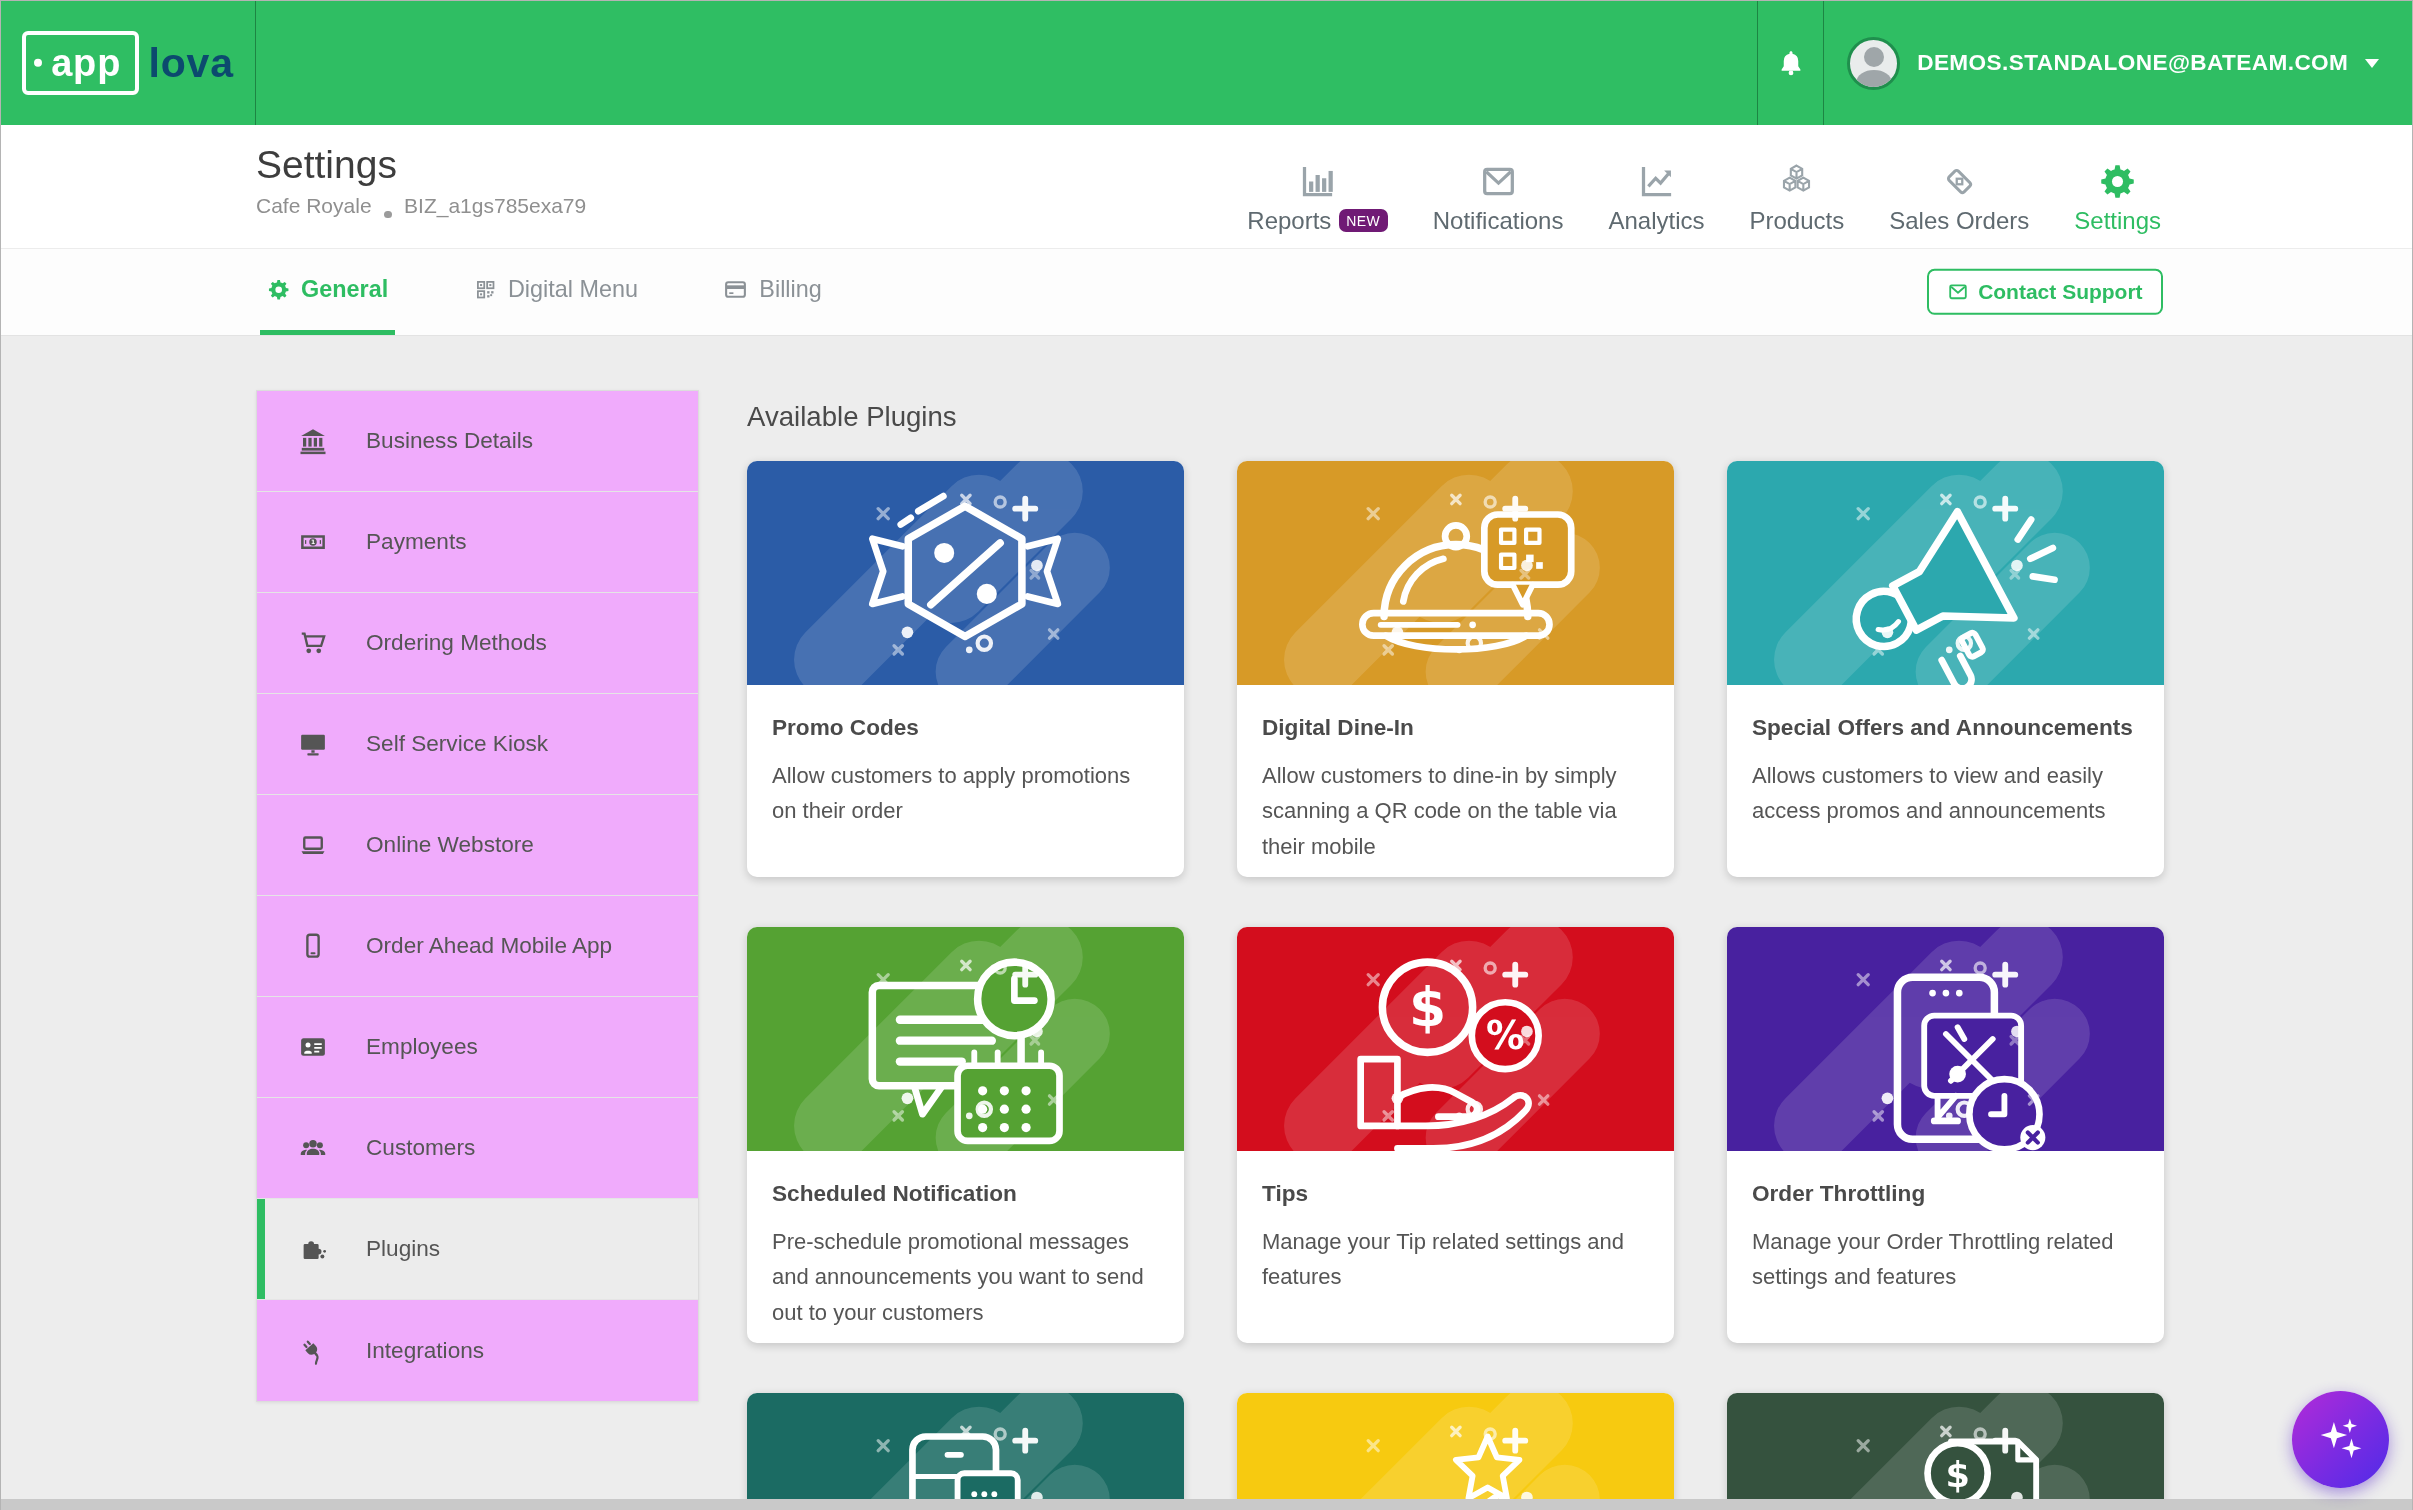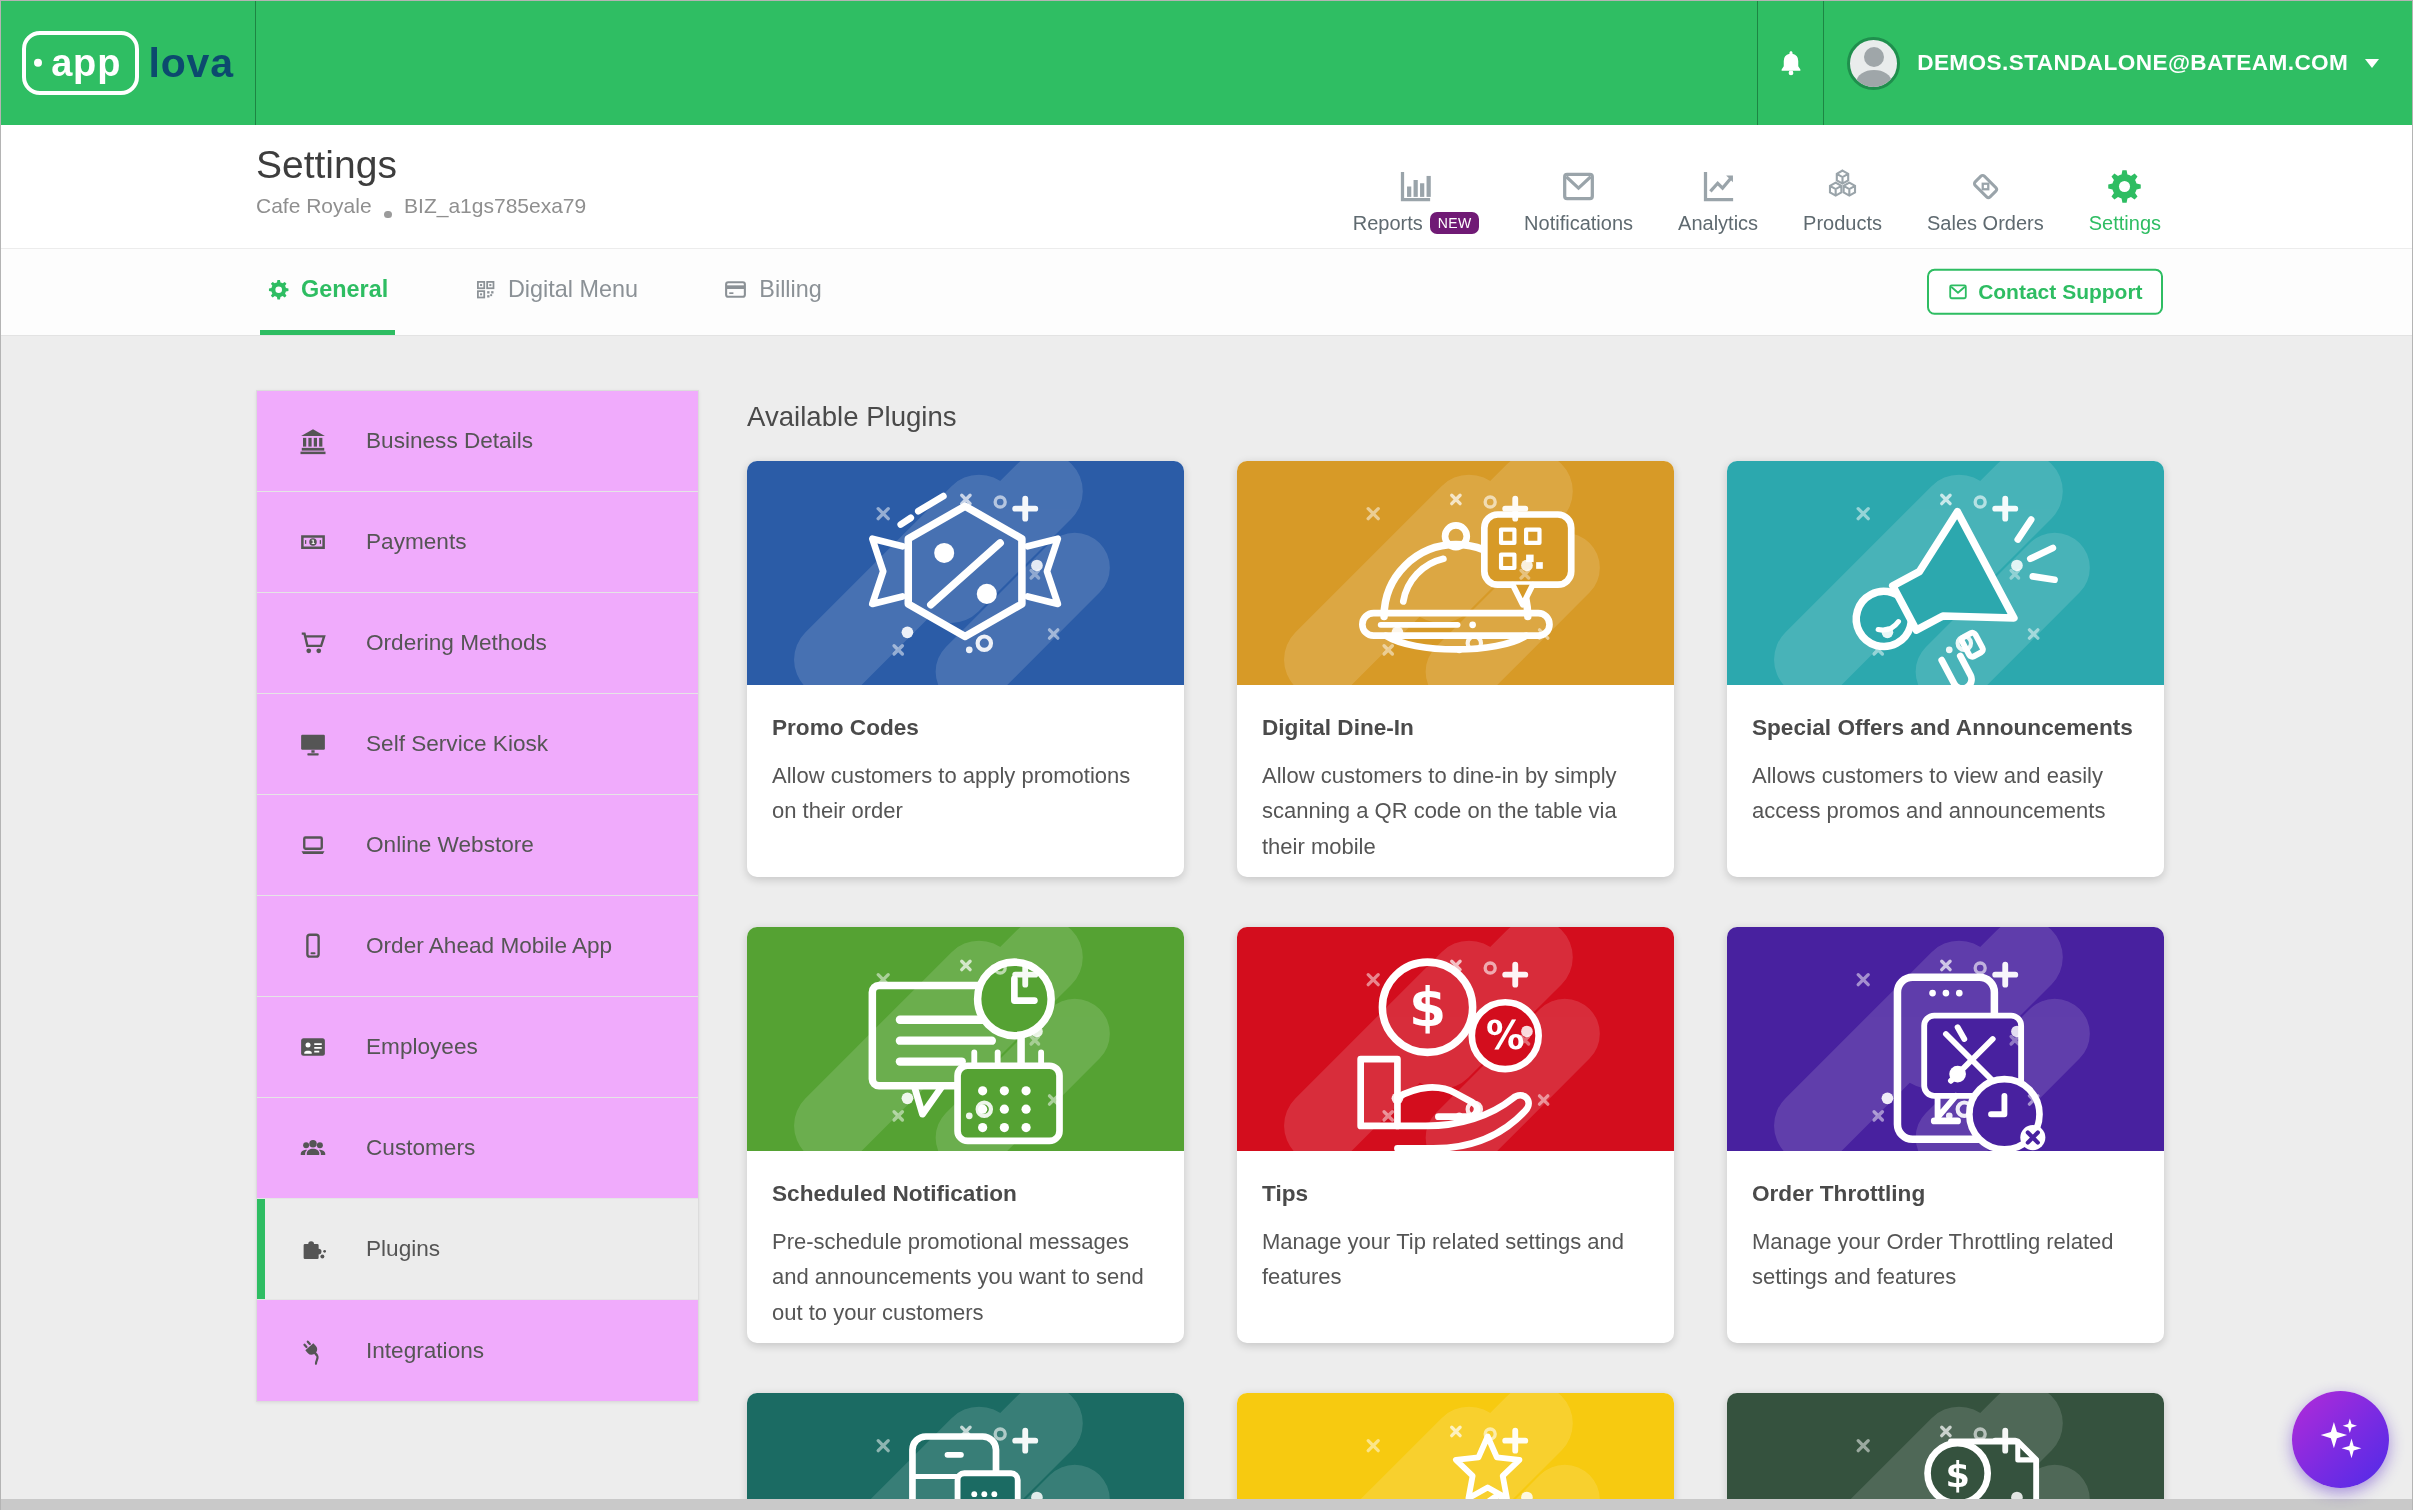--- a/index.html
+++ b/index.html
@@ -5,21 +5,21 @@
   * { box-sizing: border-box; margin: 0; padding: 0; }
   html,body { background:#cfcfcf; font-family:"Liberation Sans", sans-serif; }
   .screen { position:relative; width:2413px; height:1511px; background:#ededed;
             border:1.7px solid #b4b4b4; overflow:hidden; }
 
   
   .topbar { height:124px; background:#2FBE63; display:flex; align-items:stretch; }
   .logo-block { width:255px; display:flex; align-items:center; justify-content:center;
                 border-right:0.8px solid rgba(0,40,15,.38); cursor:pointer; }
   .logo { display:flex; align-items:center; }
-  .logo-phone { position:relative; border:4.2px solid #fff; border-radius:18px;
+  .logo-phone { position:relative; border:4.2px solid #fff; border-radius:6px;
                 padding:6.7px 13.4px 6.7px 25px; }
   .logo-phone::before { content:""; position:absolute; left:7.5px; top:50%; transform:translateY(-50%);
                 width:8.4px; height:8.4px; border-radius:50%; background:#fff; }
   .logo-app { font-size:38px; font-weight:bold; color:#fff; letter-spacing:0.8px; }
   .logo-lova { font-size:41px; font-weight:600; color:#0c4a6e; margin-left:10px; letter-spacing:0.8px; }
   .topbar-right { margin-left:auto; display:flex; align-items:stretch; }
   .bell-block { width:67px; display:flex; align-items:center; justify-content:center;
                 border-left:0.8px solid rgba(0,40,15,.38); border-right:0.8px solid rgba(0,40,15,.38); cursor:pointer; }
   .account { display:flex; align-items:center; gap:16.7px; padding:0 33px 0 23.4px; cursor:pointer; }
   .avatar { width:53px; height:53px; border-radius:50%; background:#E9ECEC; border:3.3px solid #1F8F4D;
@@ -32,21 +32,21 @@
   .caret { width:0; height:0; border:7.5px solid transparent; border-top:9.2px solid #fff; margin-top:7.5px; }
 
   
   .subheader { height:123px; background:#fff; position:relative; display:flex; align-items:flex-end; }
   .sub-title { position:absolute; left:255px; top:18.4px; }
   .sub-title h1 { font-size:39px; font-weight:400; color:#3d3d3d; margin-bottom:6.7px; }
   .sub-line { display:flex; align-items:flex-end; gap:12.5px; font-size:21px; color:#8f8f8f; }
   .sub-dot { width:7.5px; height:7.5px; border-radius:50%; background:#9b9b9b; }
   .subnav { margin-left:auto; display:flex; align-items:flex-end; gap:45px; padding:0 251px 13.4px 0; }
   .subnav-item { display:flex; flex-direction:column; align-items:center; gap:5.8px; cursor:pointer; }
-  .subnav-item .nlabel { font-size:20px; color:#5f6a70; white-space:nowrap; }
+  .subnav-item .nlabel { font-size:24px; color:#5f6a70; white-space:nowrap; }
   .subnav-item.active .nlabel { color:#2EBD62; }
   .label-row { display:flex; align-items:center; gap:7.5px; }
   .badge-new { background:#701a75; color:#fff; font-size:14px; font-weight:normal;
                padding:3.3px 7.5px; border-radius:7px; letter-spacing:0.4px; }
 
   
   .tabbar { height:88px; background:#fdfdfd; border-top:0.8px solid #ececec;
             border-bottom:1.7px solid #e3e3e3; display:flex; align-items:stretch;
             padding-left:259px; position:relative; }
   .tab { display:flex; align-items:center; gap:11px; padding:0 6.7px; margin-right:72px;

